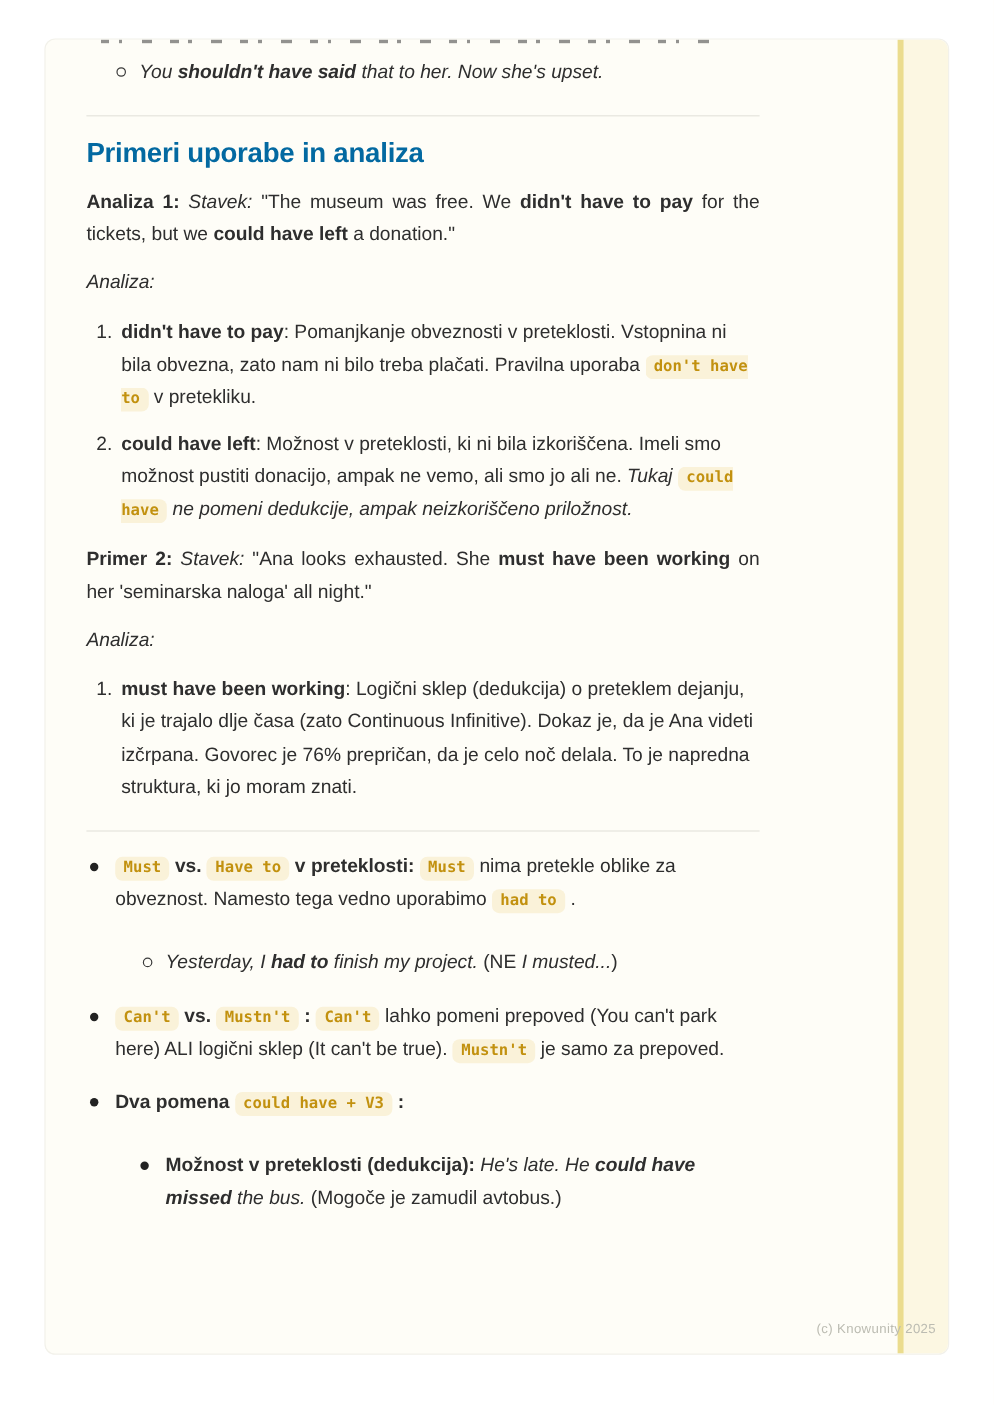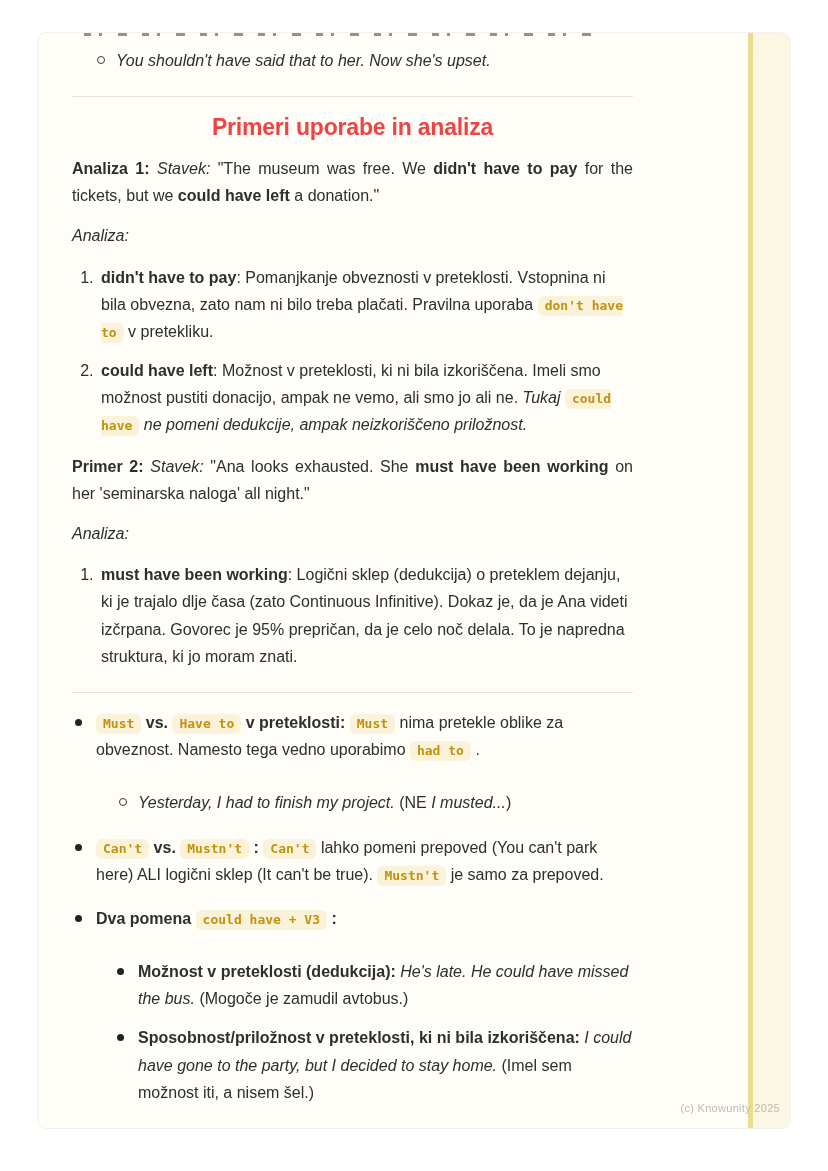--- a/index.html
+++ b/index.html
@@ -23,22 +23,22 @@
   .content{
     position:absolute;left:34px;top:2px;width:561px;z-index:3;
     font-size:16px;line-height:1.7;
   }
   .remnant{
     position:absolute;left:46px;top:0;width:512px;height:3px;opacity:.55;
     background:repeating-linear-gradient(90deg,#3a3a3a 0 7px,transparent 7px 15px,
       #3a3a3a 15px 18px,transparent 18px 34px,#3a3a3a 34px 43px,transparent 43px 58px);
   }
   h2{
-    color:#ef4444;font-size:23px;font-weight:800;letter-spacing:-.2px;
-    margin:16px 0 12px;line-height:1.25;text-align:center;
+    color:#0369a1;font-size:23px;font-weight:800;letter-spacing:-.2px;
+    margin:16px 0 12px;line-height:1.25;
   }
   p{margin:13px 0;}
   p.just{text-align:justify;}
   hr{border:none;border-top:1px solid #e5e4dd;margin:22px 0 16px;}
   ol{margin:14px 0;padding-left:26px;}
   ol>li{padding-left:3px;margin-bottom:12px;}
   ul{list-style:none;margin:12px 0;padding:0;}
   ul>li{position:relative;padding-left:24px;margin-bottom:17px;}
   ul.circ>li::before{
     content:"";position:absolute;left:5px;top:9px;width:6px;height:6px;
@@ -46,21 +46,21 @@
   }
   ul.disc>li::before{
     content:"";position:absolute;left:3px;top:10px;width:7px;height:7px;
     border-radius:50%;background:#222;
   }
   ul.indent1{margin-left:20px;}
   ul ul{margin:26px 0 0 18px;}
   ul ul>li{margin-bottom:12px;}
   .r-b{font-weight:bold;}
   .r-i{font-style:italic;text-align:right;}
-  .r-bi{font-weight:normal;font-style:italic;}
+  .r-bi{font-weight:bold;font-style:italic;}
   .chip{
     font-family:"DejaVu Sans Mono",monospace;font-size:13px;font-weight:bold;
     color:#c2910f;background:#faf2d9;padding:2px 7px 3px;border-radius:6px;
   }
   .watermark{
     position:absolute;right:10px;bottom:14px;z-index:5;
     font-size:11px;color:#bcbcb2;letter-spacing:.3px;
   }
 </style>
 </head>
@@ -78,28 +78,27 @@
       <h2>Primeri uporabe in analiza</h2>
       <p class="just"><span class="r-b">Analiza 1:</span><span> </span><span class="r-i">Stavek:</span><span> "The museum was free. We </span><span class="r-b">didn't have to pay</span><span> for the tickets, but we </span><span class="r-b">could have left</span><span> a donation."</span></p>
       <p><span class="r-i">Analiza:</span></p>
       <ol>
         <li><span class="r-b">didn't have to pay</span><span>: Pomanjkanje obveznosti v preteklosti. Vstopnina ni bila obvezna, zato nam ni bilo treba plačati. Pravilna uporaba </span><span class="chip">don't have to</span><span> v pretekliku.</span></li>
         <li><span class="r-b">could have left</span><span>: Možnost v preteklosti, ki ni bila izkoriščena. Imeli smo možnost pustiti donacijo, ampak ne vemo, ali smo jo ali ne. </span><span class="r-i">Tukaj </span><span class="chip">could have</span><span class="r-i"> ne pomeni dedukcije, ampak neizkoriščeno priložnost.</span></li>
       </ol>
       <p class="just"><span class="r-b">Primer 2:</span><span> </span><span class="r-i">Stavek:</span><span> "Ana looks exhausted. She </span><span class="r-b">must have been working</span><span> on her 'seminarska naloga' all night."</span></p>
       <p><span class="r-i">Analiza:</span></p>
       <ol>
-        <li><span class="r-b">must have been working</span><span>: Logični sklep (dedukcija) o preteklem dejanju, ki je trajalo dlje časa (zato Continuous Infinitive). Dokaz je, da je Ana videti izčrpana. Govorec je 95% prepričan, da je celo noč delala. To je napredna struktura, ki jo moram znati.</span></li>
+        <li><span class="r-b">must have been working</span><span>: Logični sklep (dedukcija) o preteklem dejanju, ki je trajalo dlje časa (zato Continuous Infinitive). Dokaz je, da je Ana videti izčrpana. Govorec je 76% prepričan, da je celo noč delala. To je napredna struktura, ki jo moram znati.</span></li>
       </ol>
       <hr>
       <ul class="disc">
         <li><span class="chip">Must</span><span> </span><span class="r-b">vs.</span><span> </span><span class="chip">Have to</span><span> </span><span class="r-b">v preteklosti:</span><span> </span><span class="chip">Must</span><span> nima pretekle oblike za obveznost. Namesto tega vedno uporabimo </span><span class="chip">had to</span><span> .</span><ul class="circ">
             <li><span class="r-i">Yesterday, I </span><span class="r-bi">had to</span><span class="r-i"> finish my project.</span><span> (NE </span><span class="r-i">I musted...</span><span>)</span></li>
           </ul></li>
         <li><span class="chip">Can't</span><span> </span><span class="r-b">vs.</span><span> </span><span class="chip">Mustn't</span><span> </span><span class="r-b">:</span><span> </span><span class="chip">Can't</span><span> lahko pomeni prepoved (You can't park here) ALI logični sklep (It can't be true). </span><span class="chip">Mustn't</span><span> je samo za prepoved.</span></li>
         <li><span class="r-b">Dva pomena</span><span> </span><span class="chip">could have + V3</span><span> </span><span class="r-b">:</span><ul class="disc">
             <li><span class="r-b">Možnost v preteklosti (dedukcija):</span><span> </span><span class="r-i">He's late. He </span><span class="r-bi">could have missed</span><span class="r-i"> the bus.</span><span> (Mogoče je zamudil avtobus.)</span></li>
-            <li><span class="r-b">Sposobnost/priložnost v preteklosti, ki ni bila izkoriščena:</span><span> </span><span class="r-i">I </span><span class="r-bi">could have gone</span><span class="r-i"> to the party, but I decided to stay home.</span><span> (Imel sem možnost iti, a nisem šel.)</span></li>
           </ul></li>
       </ul>
     </div>
   <div class="watermark">(c) Knowunity 2025</div>
 </div>
 
 </body></html>

